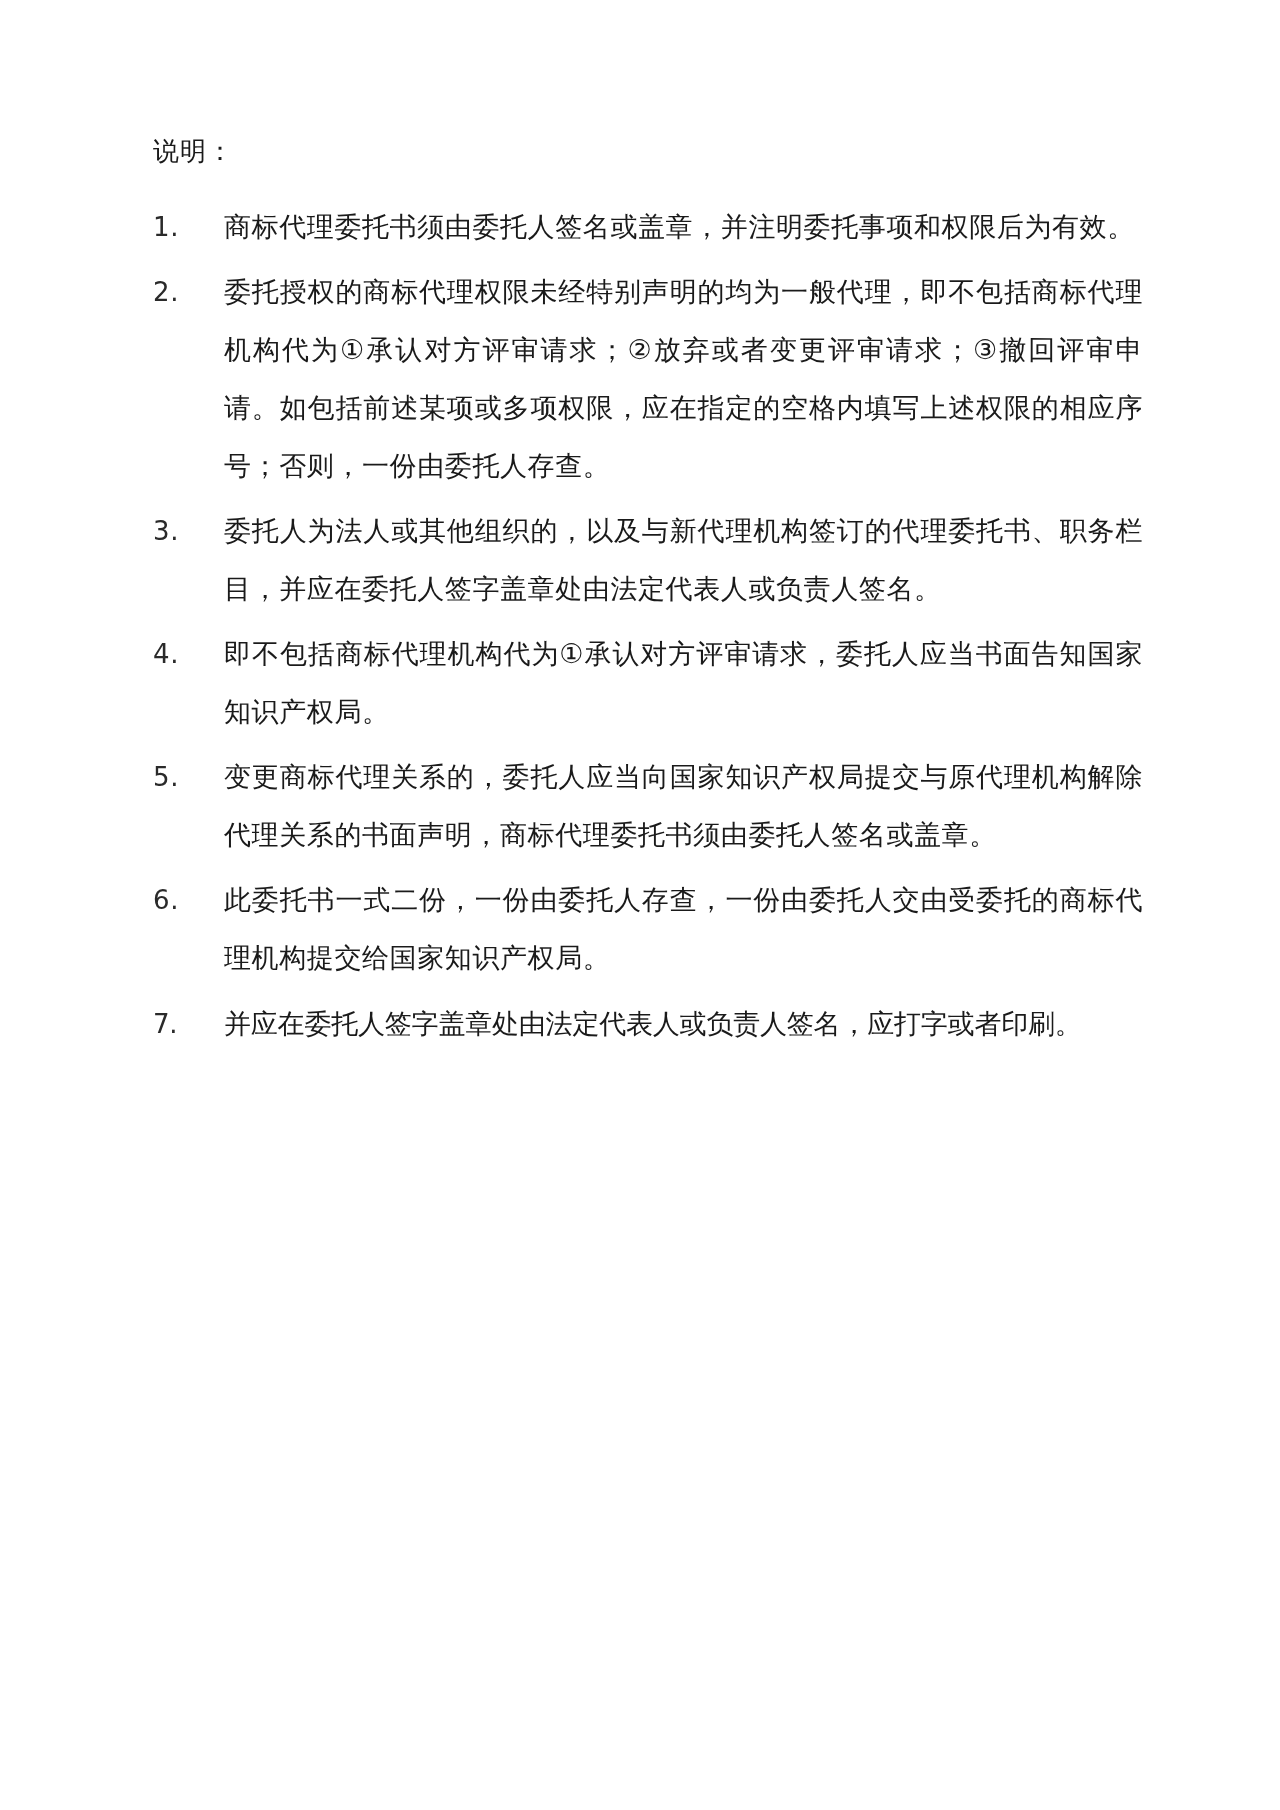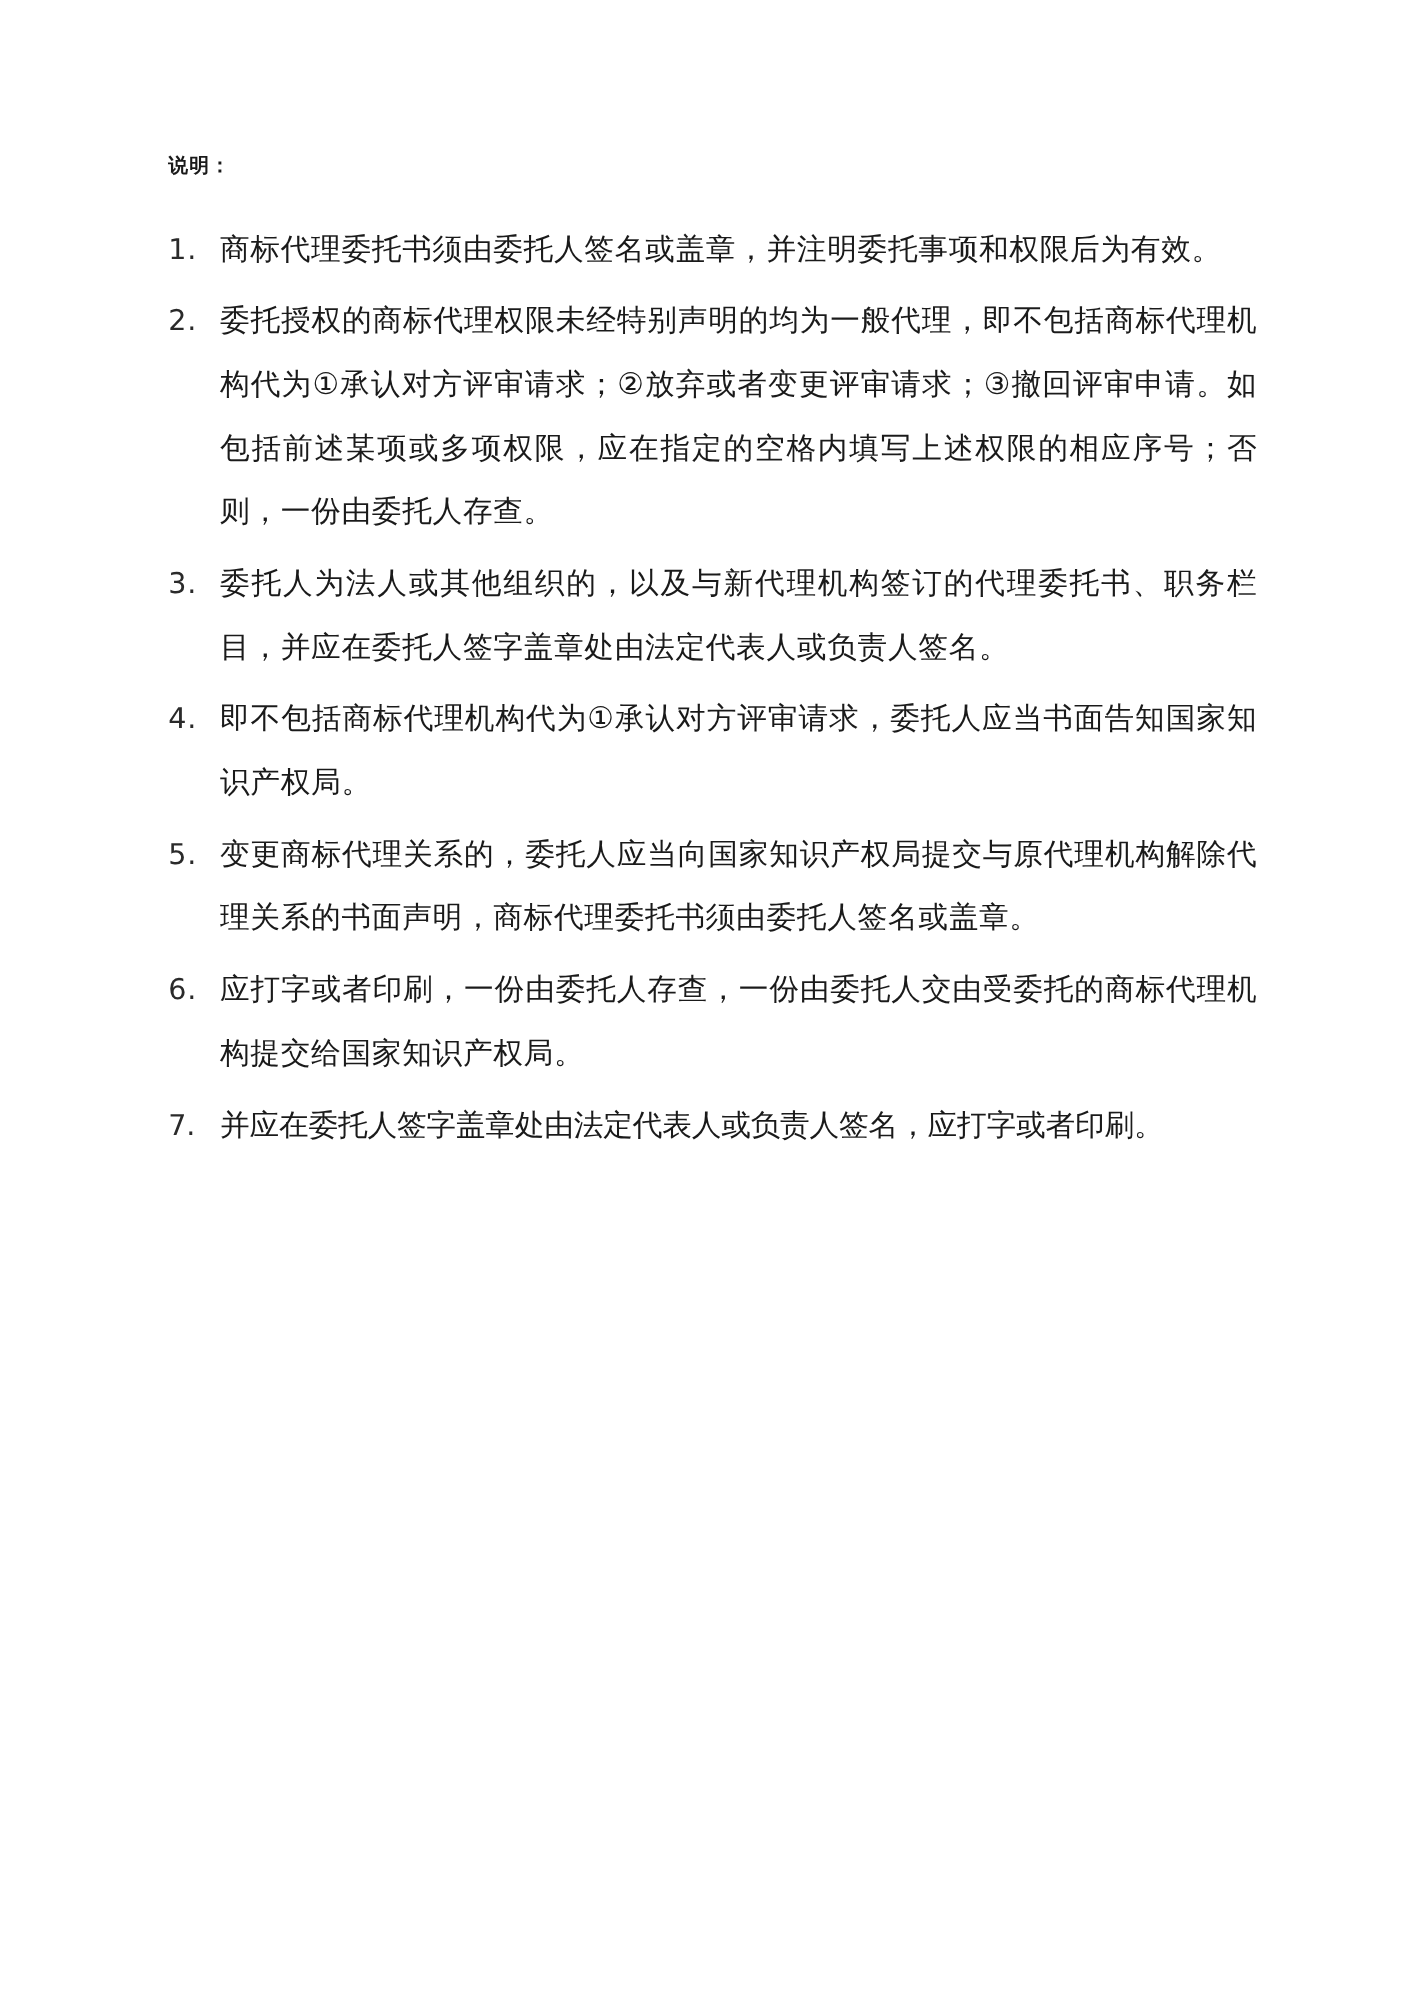--- a/index.html
+++ b/index.html
@@ -20,22 +20,22 @@
       left: 0;
       top: 0;
       width: 1280px;
       height: 1810px;
       background: #ffffff;
     }
     .heading {
       position: absolute;
       left: 153px;
       top: 134px;
-      font-size: 18px;
-      font-weight: bold;
+      font-size: 26px;
+      font-weight: normal;
       line-height: 34px;
       letter-spacing: 1px;
     }
     .list {
       position: absolute;
       left: 153px;
       top: 198px;
       width: 990px;
       margin: 0;
       padding: 0;
@@ -53,20 +53,21 @@
       position: absolute;
       left: 0;
       top: 0;
       width: 40px;
       font-size: 26px;
       color: #2a2a2a;
     }
     .item .text {
       display: block;
       text-align: justify;
+      margin-left: 24px;
     }
     .item.last {
       margin-top: 8px;
       letter-spacing: -0.2px;
     }
   </style>
 </head>
 <body>
 
 <div class="page">
@@ -88,20 +89,20 @@
     <li class="item">
       <span class="num">4.</span>
       <span class="text">即不包括商标代理机构代为①承认对方评审请求，委托人应当书面告知国家知识产权局。</span>
     </li>
     <li class="item">
       <span class="num">5.</span>
       <span class="text">变更商标代理关系的，委托人应当向国家知识产权局提交与原代理机构解除代理关系的书面声明，商标代理委托书须由委托人签名或盖章。</span>
     </li>
     <li class="item">
       <span class="num">6.</span>
-      <span class="text">应打字或者印刷，一份由委托人存查，一份由委托人交由受委托的商标代理机构提交给国家知识产权局。</span>
+      <span class="text">此委托书一式二份，一份由委托人存查，一份由委托人交由受委托的商标代理机构提交给国家知识产权局。</span>
     </li>
     <li class="item last">
       <span class="num">7.</span>
       <span class="text">并应在委托人签字盖章处由法定代表人或负责人签名，应打字或者印刷。</span>
     </li>
   </ol>
 </div>
 
 </body></html>

